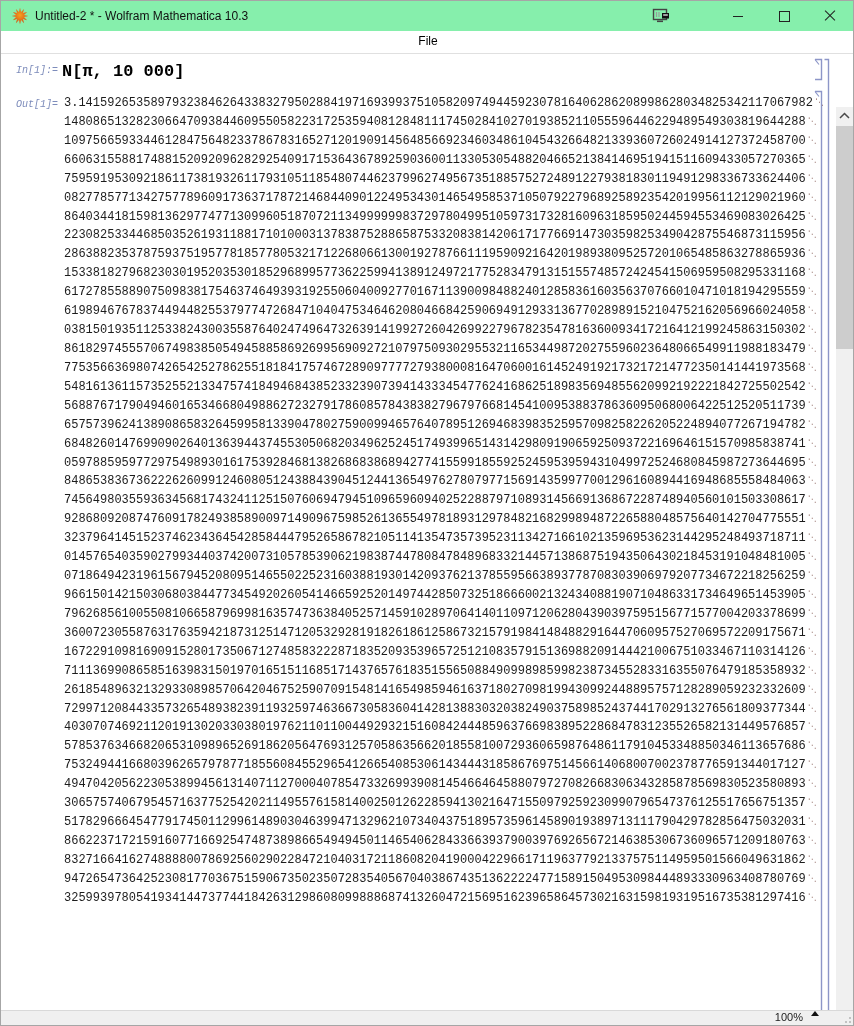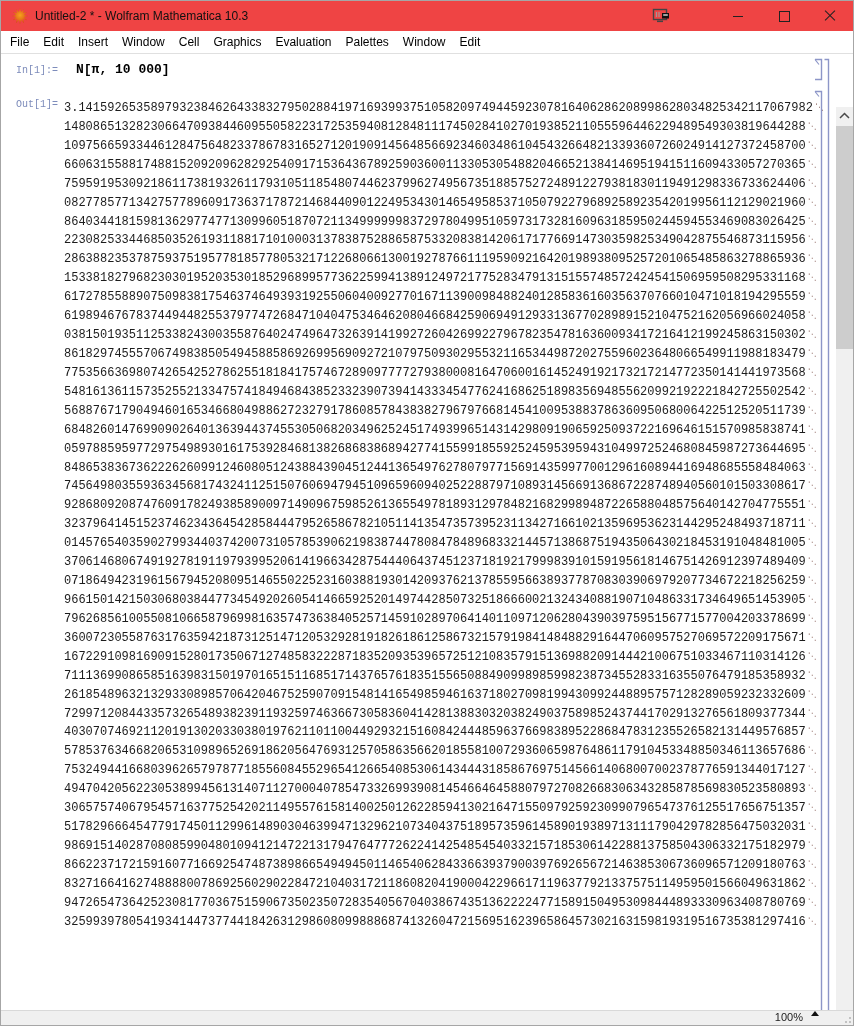--- a/index.html
+++ b/index.html
@@ -2,51 +2,51 @@
 <html><head>
 <meta charset="utf-8">
 <style>
   html,body{margin:0;padding:0;background:#ffffff;}
   #win{
     position:relative;width:854px;height:1026px;background:#ffffff;
     border:1px solid #a6a6a6;box-sizing:border-box;overflow:hidden;
     font-family:"Liberation Sans",sans-serif;
   }
   
-  #titlebar{position:absolute;left:0;top:0;width:100%;height:30px;background:#ef4444;}
+  #titlebar{position:absolute;left:0;top:0;width:100%;height:30px;background:#86efac;}
   #spikey{position:absolute;left:10px;top:6px;width:18px;height:18px;}
   #title-text{position:absolute;left:34px;top:8px;font-size:12px;color:#111;white-space:nowrap;}
   #display-icon{position:absolute;left:650px;top:7px;width:20px;height:16px;}
   .winbtn{position:absolute;top:0;width:46px;height:30px;display:flex;align-items:center;justify-content:center;}
   #btn-min{right:92px;}
   #btn-max{right:46px;}
   #btn-close{right:0;}
   #btn-min .glyph{width:10px;height:0;border-top:1px solid #222;}
   #btn-max .glyph{width:9px;height:9px;border:1px solid #222;}
   #btn-close .glyph{position:relative;width:12px;height:12px;}
   #btn-close .glyph::before,#btn-close .glyph::after{
     content:"";position:absolute;left:-1px;top:5px;width:14px;height:0;border-top:1px solid #222;}
   #btn-close .glyph::before{transform:rotate(45deg);}
   #btn-close .glyph::after{transform:rotate(-45deg);}
   
   #menubar{
     position:absolute;left:0;top:30px;width:100%;height:23px;background:#ffffff;
-    border-bottom:1px solid #e0e0e0;display:flex;align-items:center;padding-left:2px;box-sizing:border-box;
+    border-bottom:1px solid #e0e0e0;display:flex;align-items:center;padding-left:2px;box-sizing:border-box;flex-direction:column;
   }
   .menu-item{font-size:12px;color:#000;padding:3px 7px;white-space:nowrap;}
   
   #notebook{position:absolute;left:0;top:53px;width:100%;height:958px;background:#ffffff;overflow:hidden;}
-  .cell-label{font-family:"Liberation Mono",monospace;color:#7d8cbb;font-size:10px;}
+  .cell-label{font-family:"Liberation Mono",monospace;color:#7d8cbb;font-size:10px;font-style:italic;}
   #in-row{position:absolute;left:0;top:8px;height:16px;}
   #in-label{position:absolute;left:0;top:3px;width:57px;text-align:right;}
-  #in-code{position:absolute;left:75px;top:0;font-family:"Liberation Mono",monospace;
-           font-weight:bold;font-size:13px;color:#000;white-space:pre;}
+  #in-code{position:absolute;left:61px;top:0;font-family:"Liberation Mono",monospace;
+           font-weight:bold;font-size:17px;color:#000;white-space:pre;}
   #out-label{position:absolute;left:0;top:45px;width:57px;text-align:right;}
   #digits{position:absolute;left:63px;top:42px;}
-  .dline{height:18.93px;line-height:25px;white-space:nowrap;
+  .dline{height:18.93px;line-height:15px;white-space:nowrap;
          font-family:"Liberation Mono",monospace;font-size:12px;color:#1c1c1c;}
   .cont{color:#8a625c;font-size:9px;margin-left:2px;vertical-align:1px;}
   
   #brackets{position:absolute;left:810px;top:0;}
   
   #vscroll{position:absolute;right:0;top:53px;width:17px;height:958px;background:#f0f0f0;}
   .sbtn{position:absolute;left:0;width:17px;height:17px;background:#f0f0f0;
         display:flex;align-items:center;justify-content:center;}
   #sb-up{top:0;}
   #vthumb{position:absolute;left:0;top:19px;width:17px;height:223px;background:#cdcdcd;}
@@ -134,43 +134,42 @@
         <div class="dline"><span>2230825334468503526193118817101000313783875288658753320838142061717766914730359825349042875546873115956</span><span class="cont">⋱</span></div>
         <div class="dline"><span>2863882353787593751957781857780532171226806613001927876611195909216420198938095257201065485863278865936</span><span class="cont">⋱</span></div>
         <div class="dline"><span>1533818279682303019520353018529689957736225994138912497217752834791315155748572424541506959508295331168</span><span class="cont">⋱</span></div>
         <div class="dline"><span>6172785588907509838175463746493931925506040092770167113900984882401285836160356370766010471018194295559</span><span class="cont">⋱</span></div>
         <div class="dline"><span>6198946767837449448255379774726847104047534646208046684259069491293313677028989152104752162056966024058</span><span class="cont">⋱</span></div>
         <div class="dline"><span>0381501935112533824300355876402474964732639141992726042699227967823547816360093417216412199245863150302</span><span class="cont">⋱</span></div>
         <div class="dline"><span>8618297455570674983850549458858692699569092721079750930295532116534498720275596023648066549911988183479</span><span class="cont">⋱</span></div>
         <div class="dline"><span>7753566369807426542527862551818417574672890977772793800081647060016145249192173217214772350141441973568</span><span class="cont">⋱</span></div>
         <div class="dline"><span>5481613611573525521334757418494684385233239073941433345477624168625189835694855620992192221842725502542</span><span class="cont">⋱</span></div>
         <div class="dline"><span>5688767179049460165346680498862723279178608578438382796797668145410095388378636095068006422512520511739</span><span class="cont">⋱</span></div>
+        <div class="dline"><span>6575739624138908658326459958133904780275900994657640789512694683983525957098258226205224894077267194782</span><span class="cont">⋱</span></div>
         <div class="dline"><span>6848260147699090264013639443745530506820349625245174939965143142980919065925093722169646151570985838741</span><span class="cont">⋱</span></div>
         <div class="dline"><span>0597885959772975498930161753928468138268683868942774155991855925245953959431049972524680845987273644695</span><span class="cont">⋱</span></div>
         <div class="dline"><span>8486538367362226260991246080512438843904512441365497627807977156914359977001296160894416948685558484063</span><span class="cont">⋱</span></div>
         <div class="dline"><span>7456498035593634568174324112515076069479451096596094025228879710893145669136867228748940560101503308617</span><span class="cont">⋱</span></div>
         <div class="dline"><span>9286809208747609178249385890097149096759852613655497818931297848216829989487226588048575640142704775551</span><span class="cont">⋱</span></div>
         <div class="dline"><span>3237964145152374623436454285844479526586782105114135473573952311342716610213596953623144295248493718711</span><span class="cont">⋱</span></div>
         <div class="dline"><span>0145765403590279934403742007310578539062198387447808478489683321445713868751943506430218453191048481005</span><span class="cont">⋱</span></div>
-        <div class="dline"><span>3706146806749192781911979399520614196634287544406437451237181921799983910159195618146751426912397489409</span><span class="cont">⋱</span></div>
         <div class="dline"><span>0718649423196156794520809514655022523160388193014209376213785595663893778708303906979207734672218256259</span><span class="cont">⋱</span></div>
         <div class="dline"><span>9661501421503068038447734549202605414665925201497442850732518666002132434088190710486331734649651453905</span><span class="cont">⋱</span></div>
         <div class="dline"><span>7962685610055081066587969981635747363840525714591028970641401109712062804390397595156771577004203378699</span><span class="cont">⋱</span></div>
         <div class="dline"><span>3600723055876317635942187312514712053292819182618612586732157919841484882916447060957527069572209175671</span><span class="cont">⋱</span></div>
         <div class="dline"><span>1672291098169091528017350671274858322287183520935396572512108357915136988209144421006751033467110314126</span><span class="cont">⋱</span></div>
         <div class="dline"><span>7111369908658516398315019701651511685171437657618351556508849099898599823873455283316355076479185358932</span><span class="cont">⋱</span></div>
         <div class="dline"><span>2618548963213293308985706420467525907091548141654985946163718027098199430992448895757128289059232332609</span><span class="cont">⋱</span></div>
         <div class="dline"><span>7299712084433573265489382391193259746366730583604142813883032038249037589852437441702913276561809377344</span><span class="cont">⋱</span></div>
         <div class="dline"><span>4030707469211201913020330380197621101100449293215160842444859637669838952286847831235526582131449576857</span><span class="cont">⋱</span></div>
         <div class="dline"><span>5785376346682065310989652691862056476931257058635662018558100729360659876486117910453348850346113657686</span><span class="cont">⋱</span></div>
         <div class="dline"><span>7532494416680396265797877185560845529654126654085306143444318586769751456614068007002378776591344017127</span><span class="cont">⋱</span></div>
         <div class="dline"><span>4947042056223053899456131407112700040785473326993908145466464588079727082668306343285878569830523580893</span><span class="cont">⋱</span></div>
         <div class="dline"><span>3065757406795457163775254202114955761581400250126228594130216471550979259230990796547376125517656751357</span><span class="cont">⋱</span></div>
         <div class="dline"><span>5178296664547791745011299614890304639947132962107340437518957359614589019389713111790429782856475032031</span><span class="cont">⋱</span></div>
-        <div class="dline"><span>9869151402870808599048010941214722131794764777262241425485454033215718530614228813758504306332175182979</span><span class="cont">⋱</span></div>
         <div class="dline"><span>8662237172159160771669254748738986654949450114654062843366393790039769265672146385306736096571209180763</span><span class="cont">⋱</span></div>
         <div class="dline"><span>8327166416274888800786925602902284721040317211860820419000422966171196377921337575114959501566049631862</span><span class="cont">⋱</span></div>
         <div class="dline"><span>9472654736425230817703675159067350235072835405670403867435136222247715891504953098444893330963408780769</span><span class="cont">⋱</span></div>
         <div class="dline"><span>3259939780541934144737744184263129860809988868741326047215695162396586457302163159819319516735381297416</span><span class="cont">⋱</span></div>
       </div>
 
     <svg id="brackets" width="22" height="958" viewBox="0 0 22 958">
 
       <g>
         <path d="M4,5.5 L10.5,5.5 L10.5,25.5 L4,25.5" fill="none" stroke="#8d96c8" stroke-width="1.4"></path>

